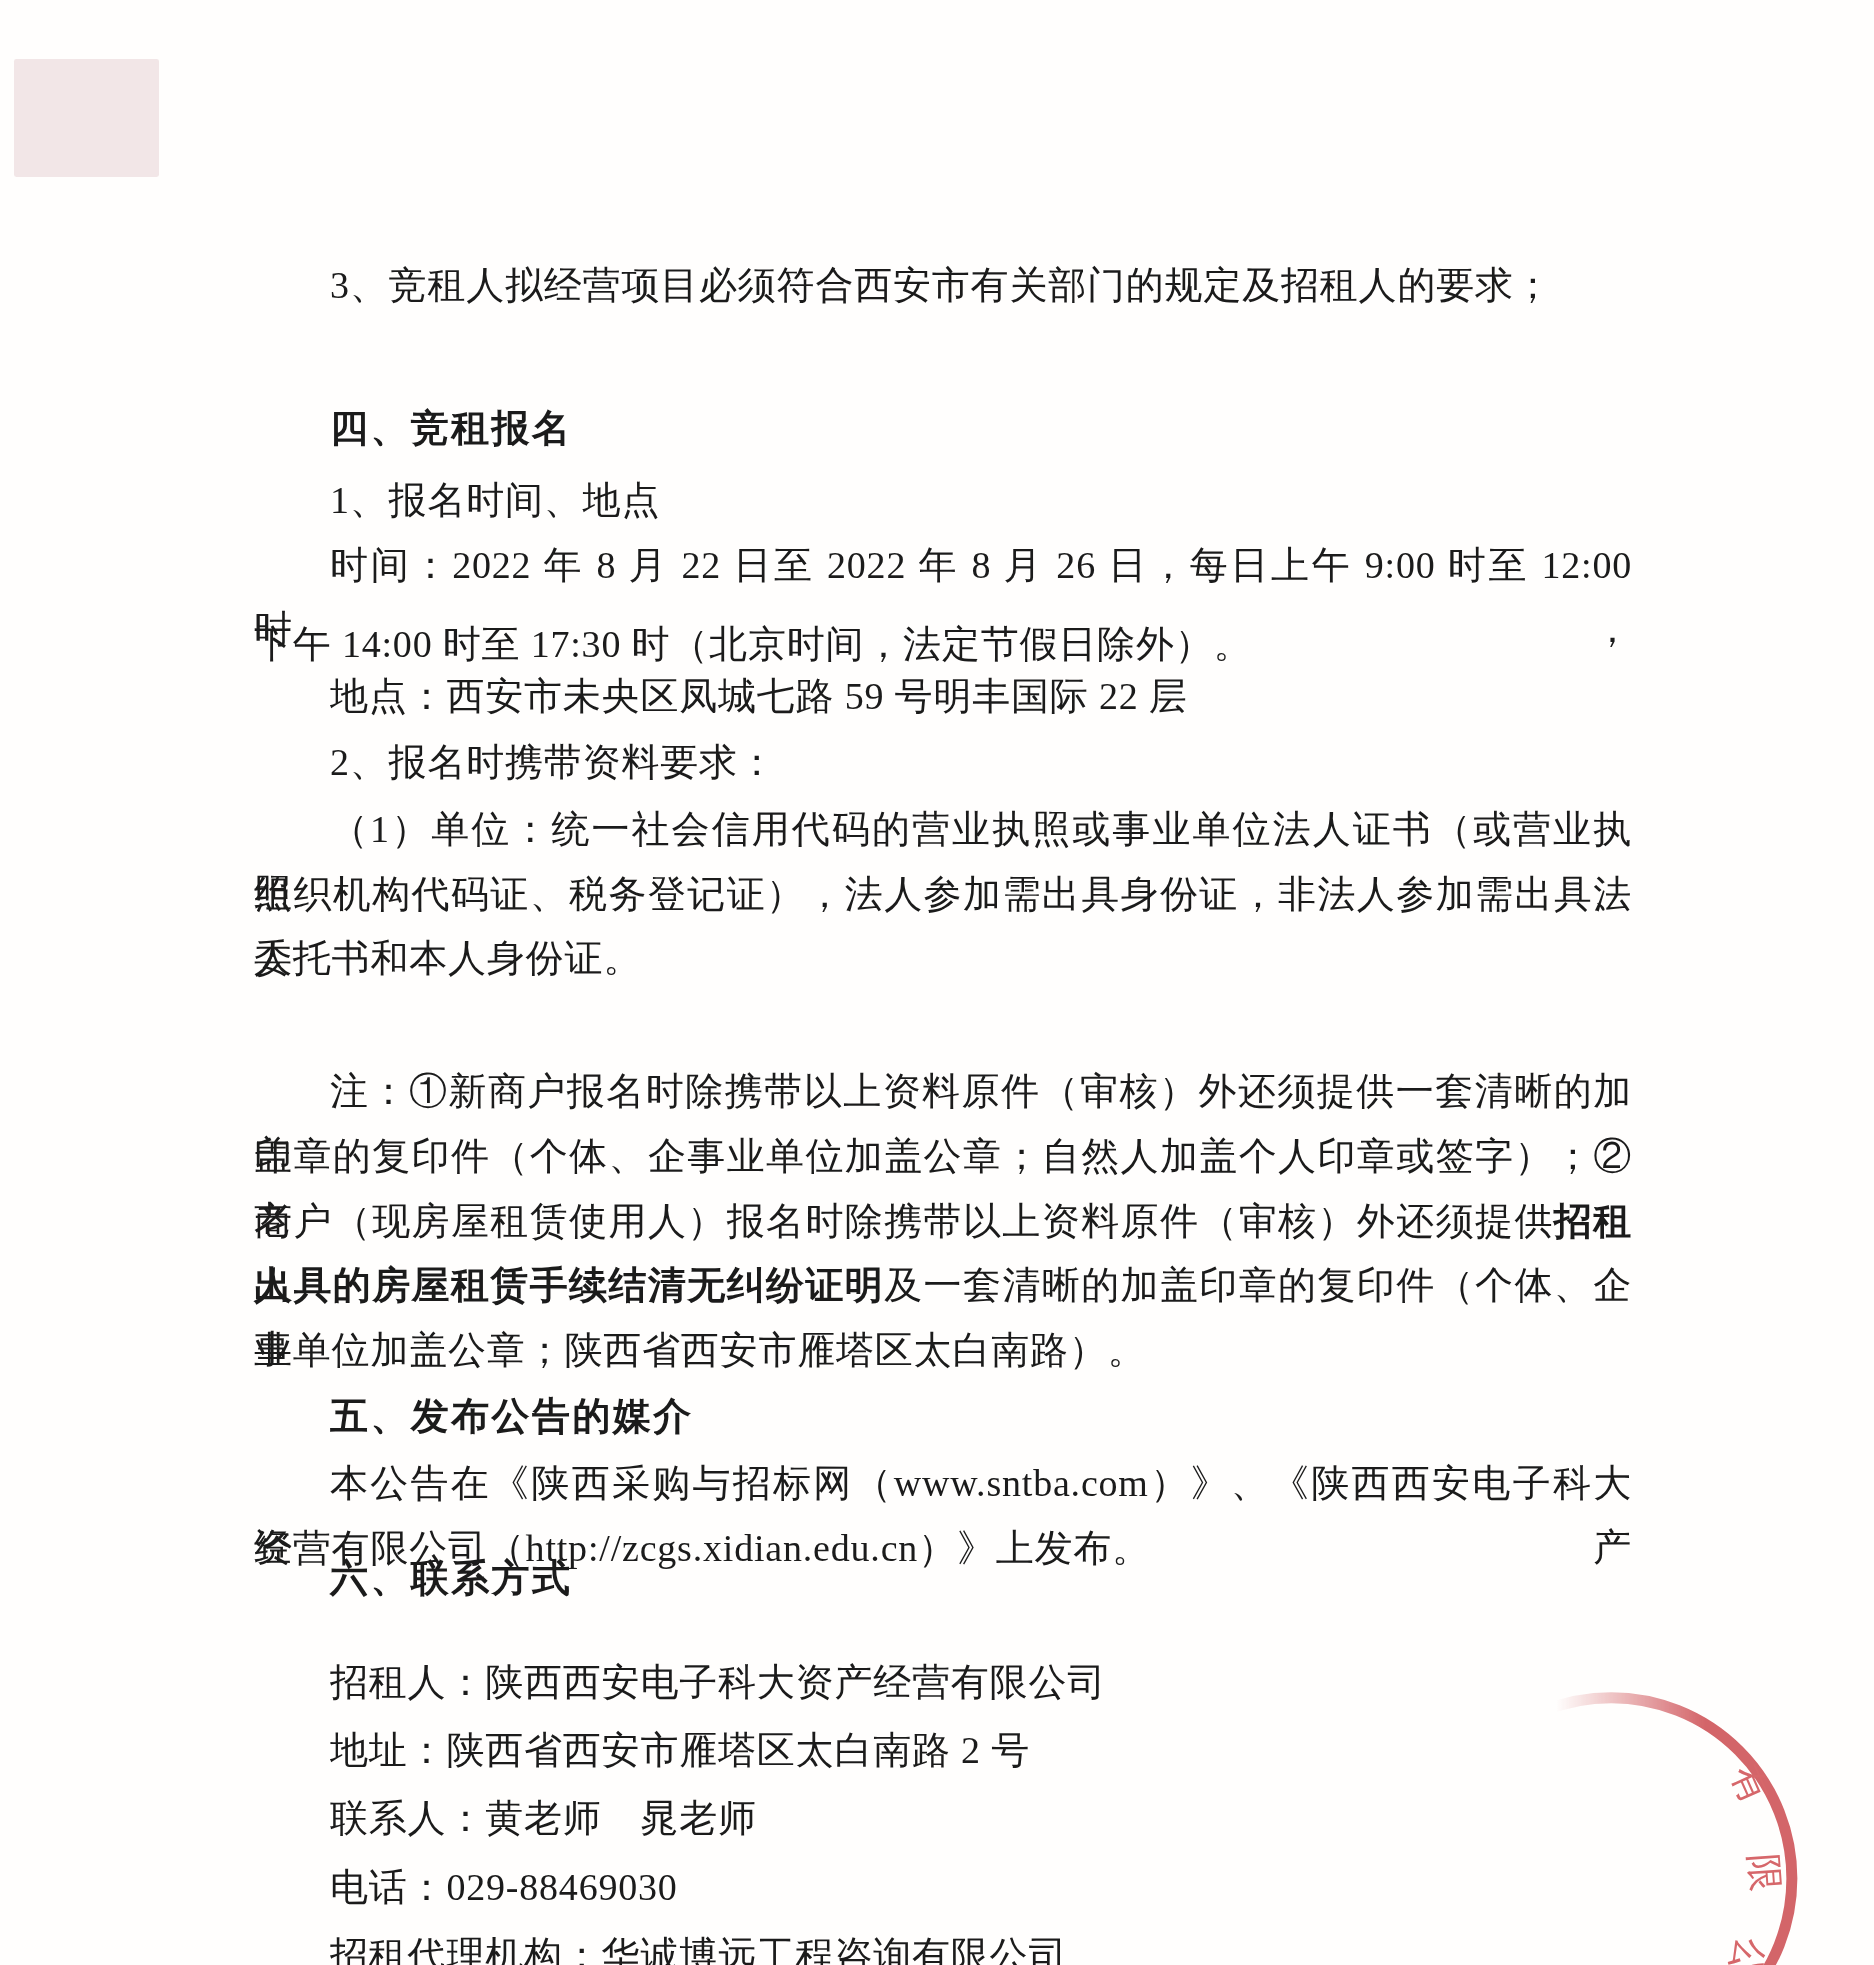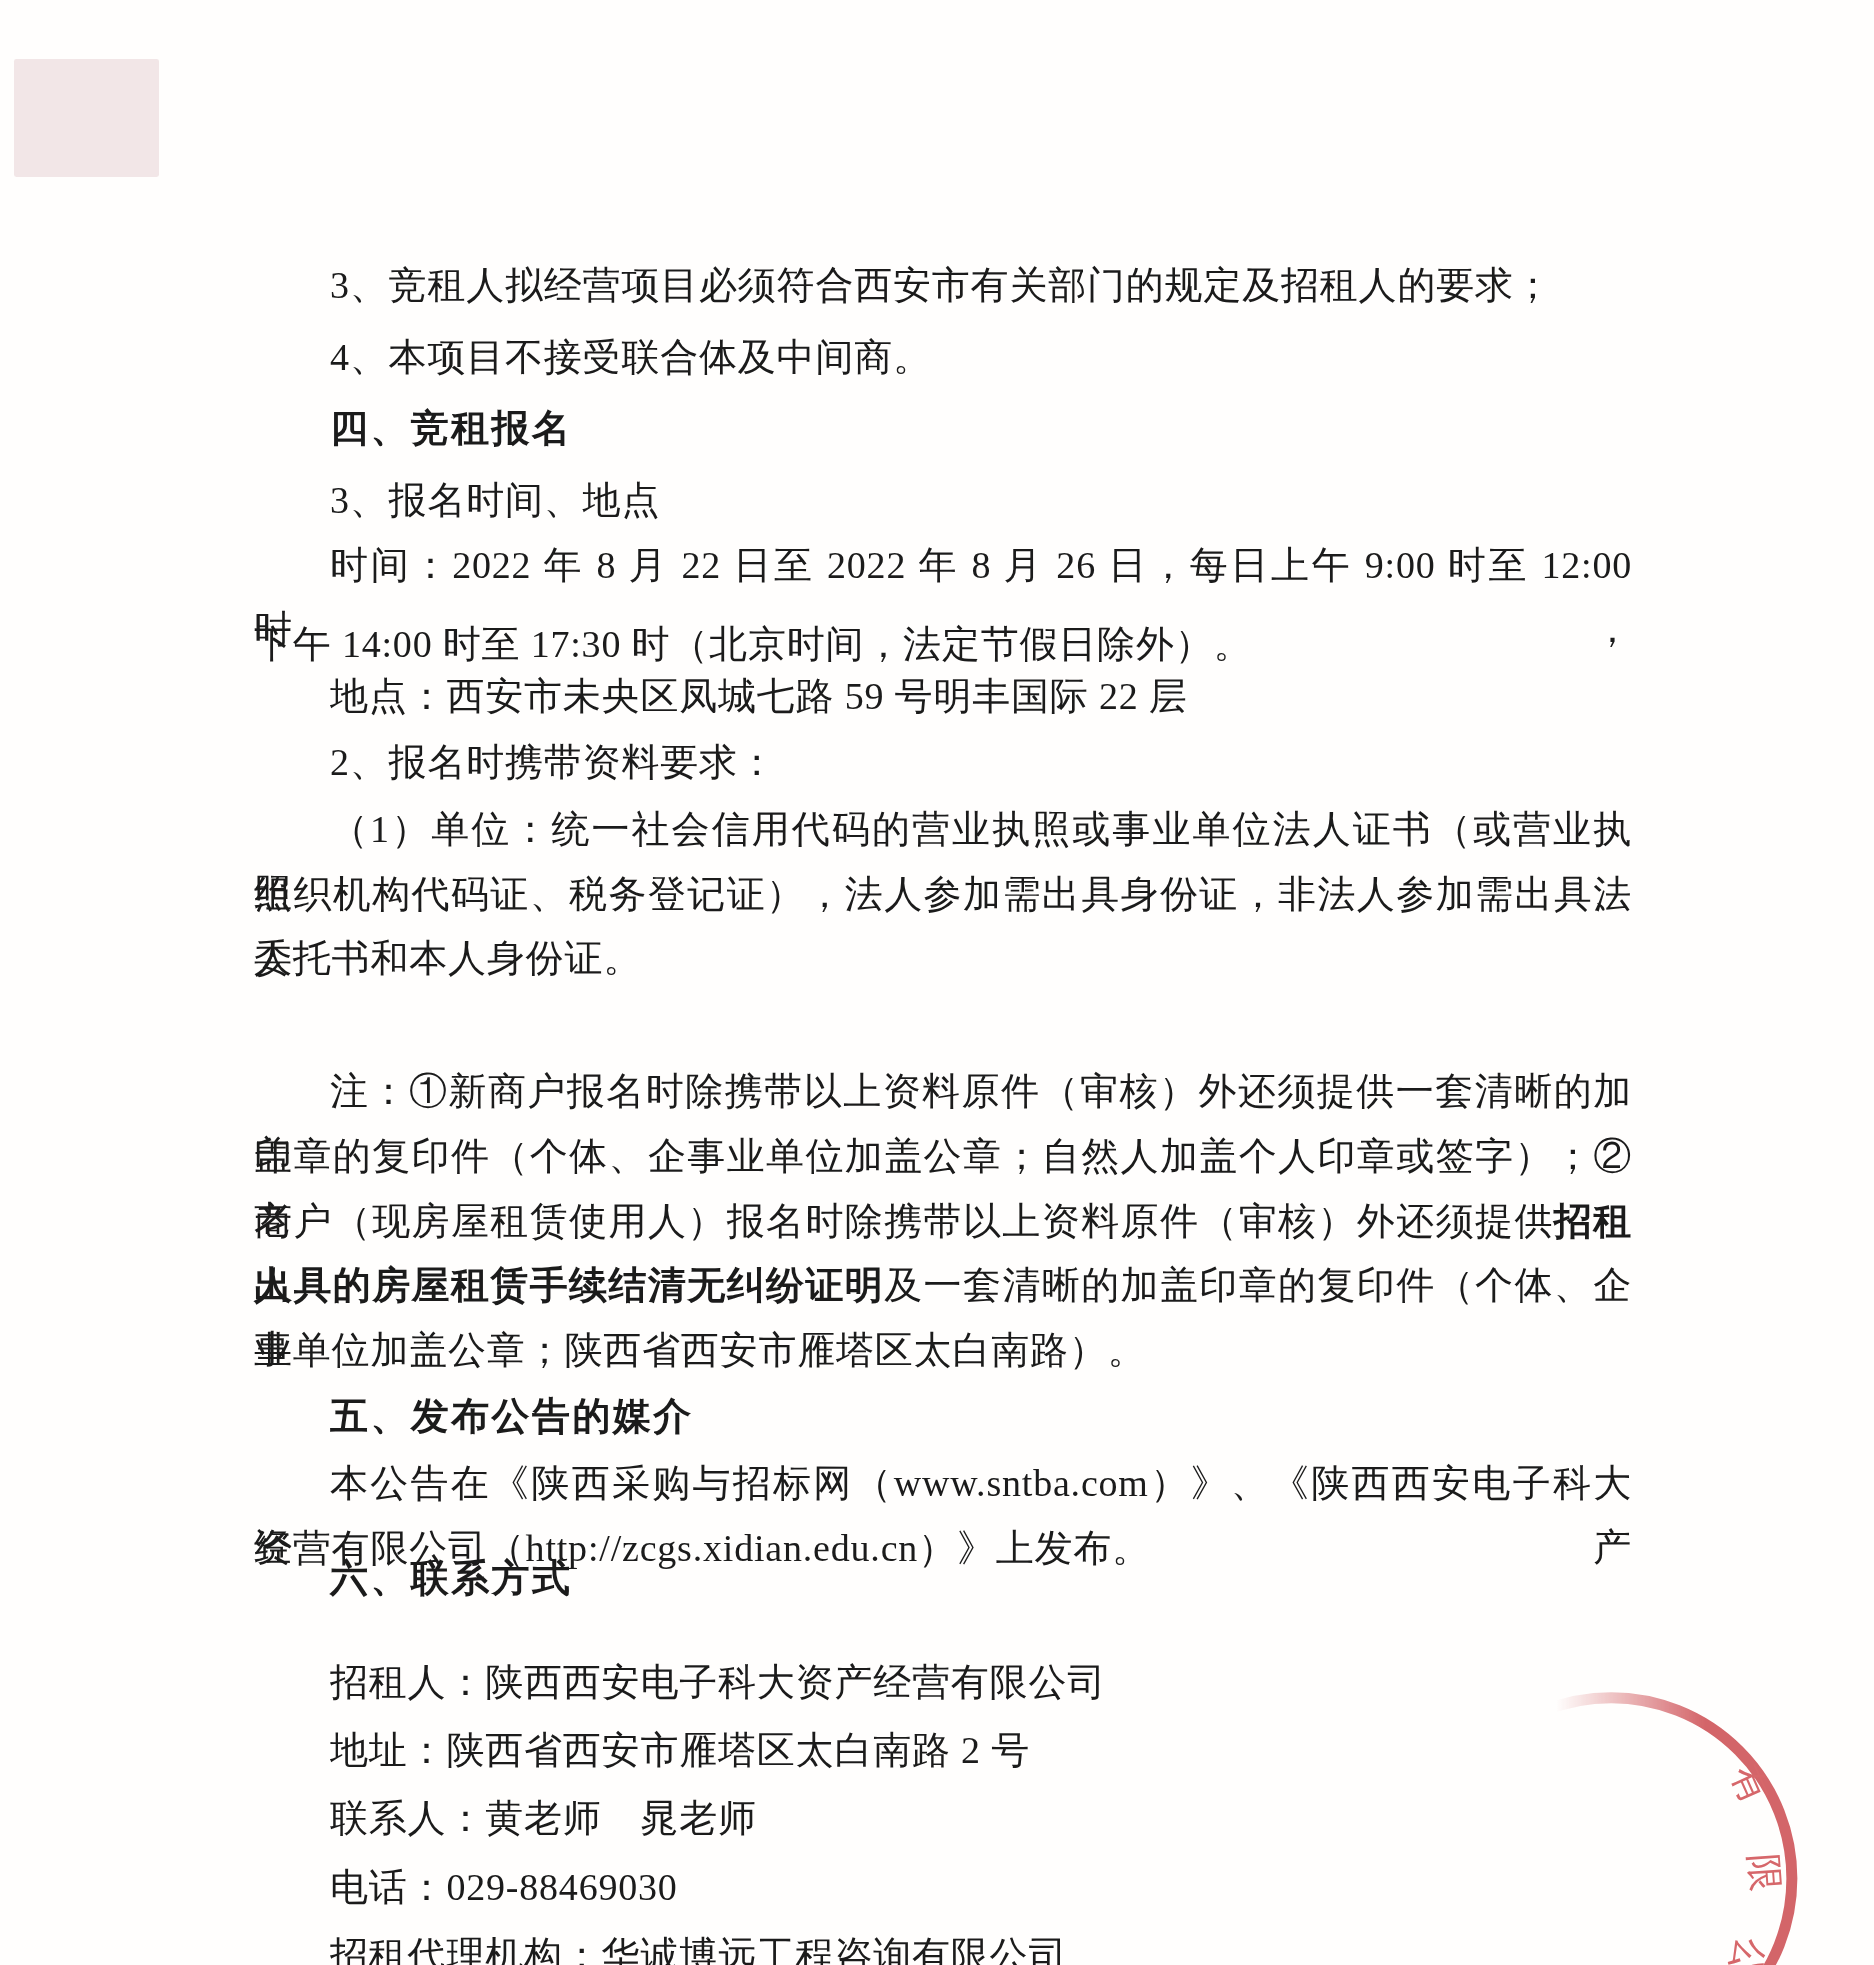--- a/index.html
+++ b/index.html
@@ -34,23 +34,22 @@
   }
 </style>
 </head>
 <body>
 
 <div class="page">
 
   <div class="artifact-pink"></div>
 
   <div class="ln ind" style="top:253px">3、竞租人拟经营项目必须符合西安市有关部门的规定及招租人的要求；</div>
-  <div class="ln ind" style="top:325px">4、本项目不接受联合体及中间商。</div>
   <div class="ln ind hd" style="top:396px">四、竞租报名</div>
-  <div class="ln ind" style="top:468px">3、报名时间、地点</div>
+  <div class="ln ind" style="top:468px">1、报名时间、地点</div>
   <div class="ln ind jf" style="top:533px">时间：2022 年 8 月 22 日至 2022 年 8 月 26 日，每日上午 9:00 时至 12:00 时，</div>
   <div class="ln" style="top:612px">下午 14:00 时至 17:30 时（北京时间，法定节假日除外）。</div>
   <div class="ln ind" style="top:664px">地点：西安市未央区凤城七路 59 号明丰国际 22 层</div>
   <div class="ln ind" style="top:730px">2、报名时携带资料要求：</div>
   <div class="ln ind jf" style="top:797px">（1）单位：统一社会信用代码的营业执照或事业单位法人证书（或营业执照、</div>
   <div class="ln jf" style="top:862px">组织机构代码证、税务登记证），法人参加需出具身份证，非法人参加需出具法人</div>
   <div class="ln" style="top:926px">委托书和本人身份证。</div>
   <div class="ln ind jf" style="top:1059px">注：①新商户报名时除携带以上资料原件（审核）外还须提供一套清晰的加盖</div>
   <div class="ln jf" style="top:1124px">印章的复印件（个体、企事业单位加盖公章；自然人加盖个人印章或签字）；②老</div>
   <div class="ln jf" style="top:1189px"><span>商户（现房屋租赁使用人）报名时除携带以上资料原件（审核）外还须提供</span><span class="b">招租人</span></div>

